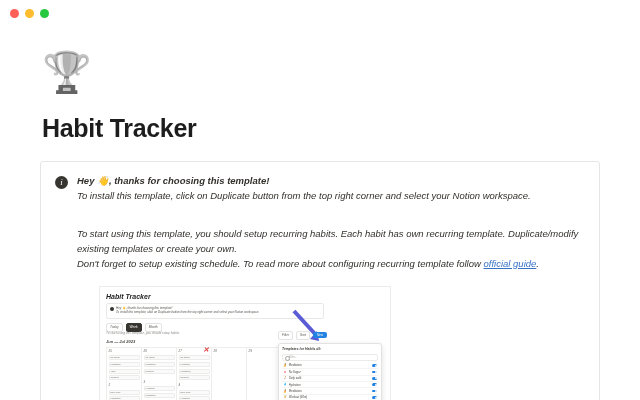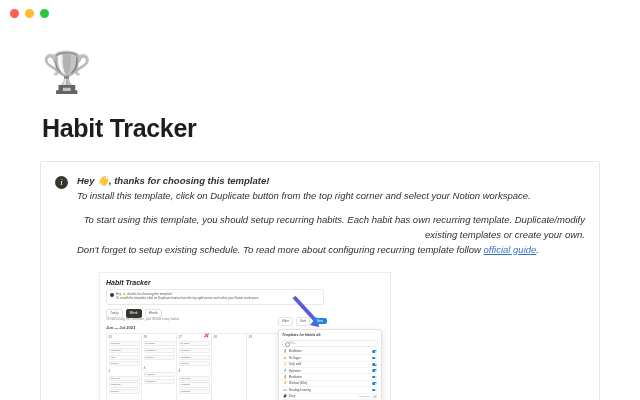--- a/index.html
+++ b/index.html
@@ -92,21 +92,21 @@
     flex: 0 0 auto;
     margin-top: 2px;
   }
   .callout-text {
     font-size: 9.5px;
     line-height: 1.55;
     color: #33312c;
     font-style: italic;
   }
   .callout-text b { font-style: italic; }
-  .para { margin-top: 10px; text-align: right; }
+  .para { margin-top: 24px; }
   .link {
     color: #3772c7;
     text-decoration: underline;
   }
 
   
   .shot {
     margin: 14px 0 0 22px;
     width: 290px;
     height: 135px;

